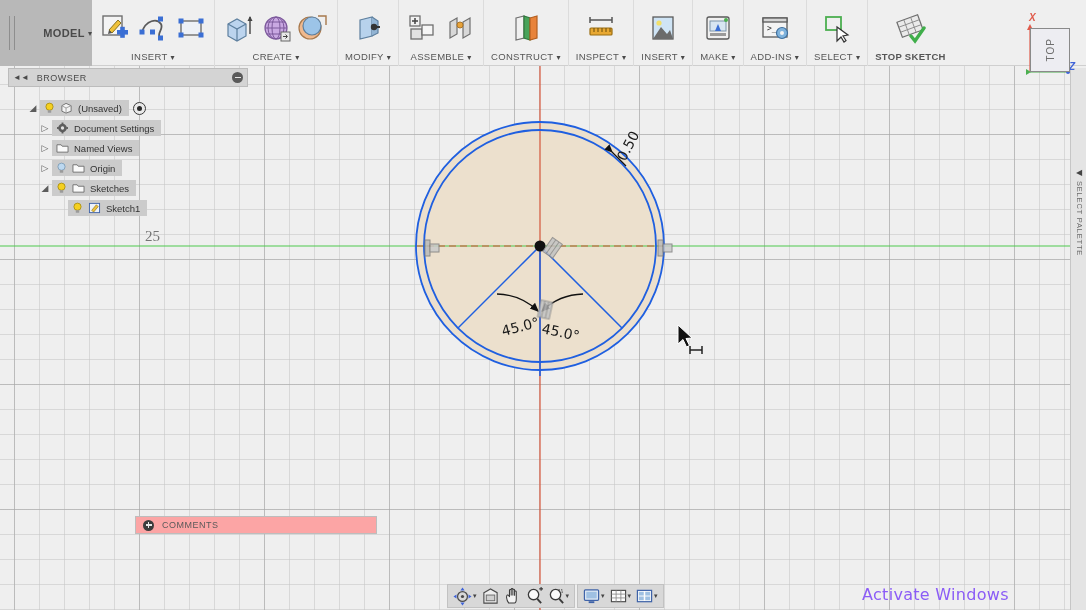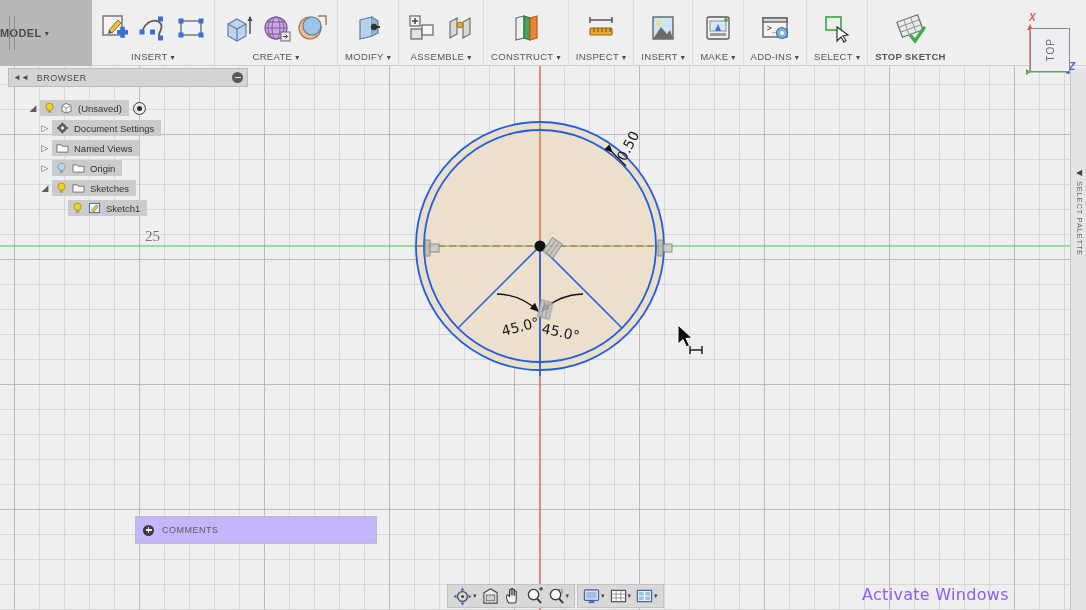--- a/index.html
+++ b/index.html
@@ -27,21 +27,21 @@
 
   
   #ribbon {
     position: absolute; left: 0; top: 0; width: 1086px; height: 66px;
     background: #efefef;
     border-bottom: 1px solid #cfcfcf;
   }
   #model-panel {
     position: absolute; left: 0; top: 0; width: 92px; height: 66px;
     background: #b8b8b8;
-    display: flex; align-items: center; justify-content: flex-start;
+    display: flex; align-items: center; justify-content: flex-end;
   }
   #model-grip {
     position: absolute; left: 9px; top: 16px; width: 6px; height: 34px;
     border-left: 1px solid #8e8e8e; border-right: 1px solid #8e8e8e;
   }
   .model-label {
     font-size: 11px; color: #4a4a4a; letter-spacing: .4px; font-weight: 600;
   }
   .caret { font-size: 8px; color: #4a4a4a; margin-left: 3px; }
 
@@ -122,22 +122,22 @@
   #cube-face span {
     writing-mode: vertical-rl; transform: rotate(180deg);
     font-size: 10px; color: #6f6f6f; letter-spacing: 1px;
   }
   .axlbl { position: absolute; font-size: 10px; font-style: italic; font-weight: 600; }
   #ax-x { left: 23px; top: 6px; color: #e05a4a; }
   #ax-z { left: 63px; top: 55px; color: #3f63d8; }
 
   
   #comments {
-    position: absolute; left: 135px; top: 516px; width: 242px; height: 28px;
-    background: #c4b5fd; border: 1px solid #bdbdbd;
+    position: absolute; left: 135px; top: 516px; width: 242px; height: 18px;
+    background: #fca5a5; border: 1px solid #bdbdbd;
     display: flex; align-items: center; padding-left: 7px; gap: 8px; z-index: 5;
   }
   .plus-circ {
     width: 11px; height: 11px; border-radius: 50%; background: #3c3c3c;
     position: relative; flex: 0 0 11px;
   }
   .plus-circ::before, .plus-circ::after {
     content: ""; position: absolute; background: #e8e8e8;
   }
   .plus-circ::before { left: 2.5px; top: 4.8px; width: 6px; height: 1.5px; }

